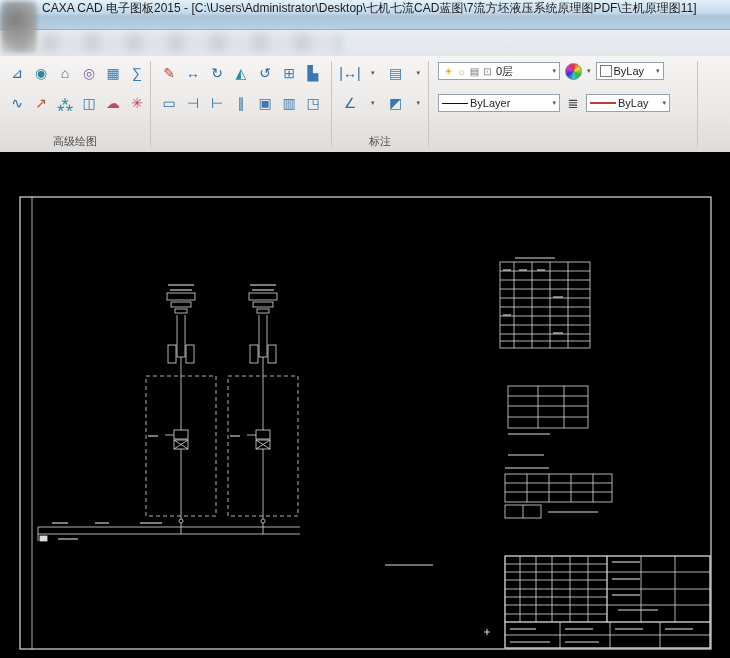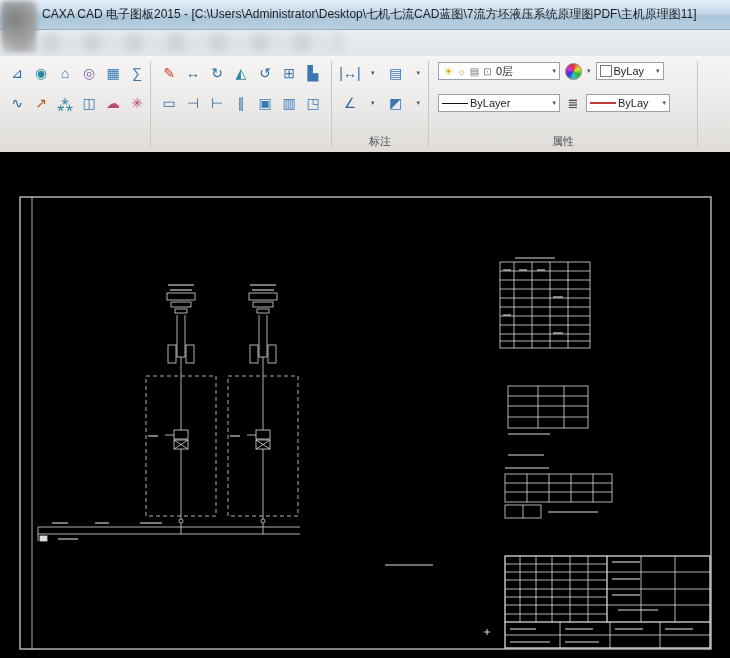--- a/index.html
+++ b/index.html
@@ -6,21 +6,21 @@
   body{
     width:730px;height:658px;position:relative;overflow:hidden;
     font-family:"Liberation Sans", sans-serif;
     background:#000;
   }
   
   .titlebar{
     position:absolute;top:0;left:0;width:730px;height:30px;box-sizing:border-box;
     background:linear-gradient(#e3f1fb,#c4d8ea 45%,#aac5da 55%,#b7cfe2);
     border-bottom:1px solid #8fa8bd;
-    display:flex;align-items:center;padding-left:42px;
+    display:flex;padding-left:42px;
   }
   .title-text{font-size:12px;color:#1c1c1c;white-space:nowrap;}
   
   .tabstrip{
     position:absolute;top:30px;left:0;width:730px;height:26px;
     background:linear-gradient(#e9eef4,#e2e6ea);
     border-bottom:1px solid #cfd3d7;
   }
   .smudge-corner{
     position:absolute;top:1px;left:1px;width:36px;height:52px;z-index:9;
@@ -93,20 +93,21 @@
         <span class="ricon" style="color: rgb(59, 120, 176);">∑</span>
       </div>
     <div class="icon-row r2">
         <span class="ricon" style="color: rgb(46, 109, 164);">∿</span>
         <span class="ricon" style="color: rgb(176, 90, 46);">↗</span>
         <span class="ricon" style="color: rgb(46, 134, 160);">⁂</span>
         <span class="ricon" style="color: rgb(59, 120, 176);">◫</span>
         <span class="ricon" style="color: rgb(192, 74, 110);">☁</span>
         <span class="ricon" style="color: rgb(192, 74, 110);">✳</span>
       </div>
+    <div class="group-label">高级绘图</div>
   </div>
   <div class="g-sep" style="left:150px;"></div>
 
   <div class="group" style="left:154px;width:174px;">
     <div class="icon-row r1">
         <span class="ricon" style="color: rgb(192, 57, 43);">✎</span>
         <span class="ricon" style="color: rgb(46, 109, 164);">↔</span>
         <span class="ricon" style="color: rgb(46, 109, 164);">↻</span>
         <span class="ricon" style="color: rgb(46, 134, 160);">◭</span>
         <span class="ricon" style="color: rgb(46, 109, 164);">↺</span>
@@ -168,21 +169,20 @@
         <span>ByLayer</span>
         <span class="caret">▾</span>
       </div>
       <span class="ricon" style="color:#444;font-size:13px;width:16px;">≣</span>
       <div class="dd" style="width:84px;">
         <span class="line-preview red"></span>
         <span>ByLay</span>
         <span class="caret">▾</span>
       </div>
     </div>
-    <div class="group-label">属性</div>
   </div>
   <div class="g-sep" style="left:697px;"></div>
 </div>
 
 <div class="canvas">
   <svg id="dwg" width="730" height="506" viewBox="0 0 730 506">
     <g id="geo" stroke="#dcdcdc" fill="none" stroke-width="0.8">
         <rect x="20" y="45" width="691" height="452" stroke-width="1.2"></rect>
         <line x1="32" y1="45" x2="32" y2="497"></line>
         <rect x="167" y="141" width="28" height="7"></rect>

